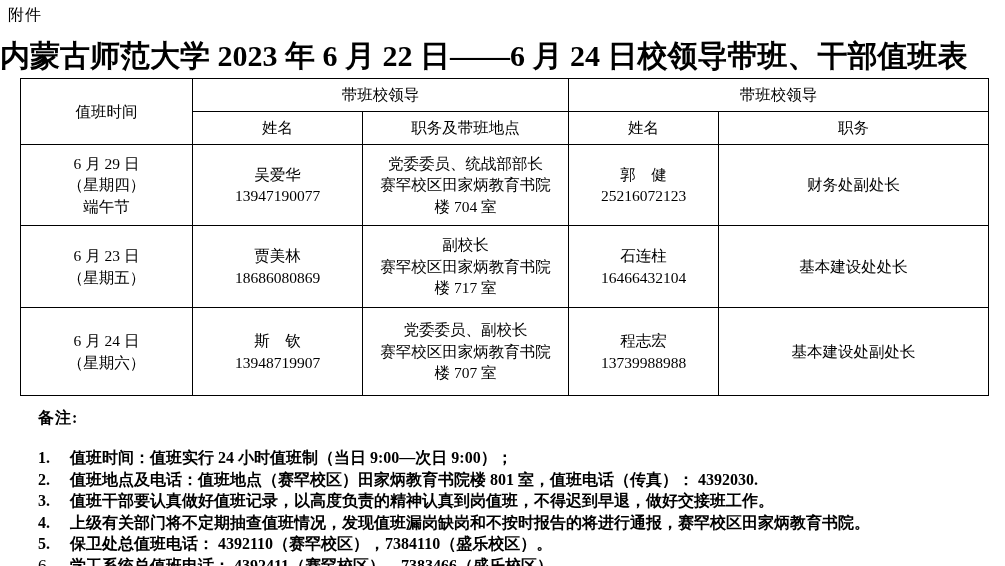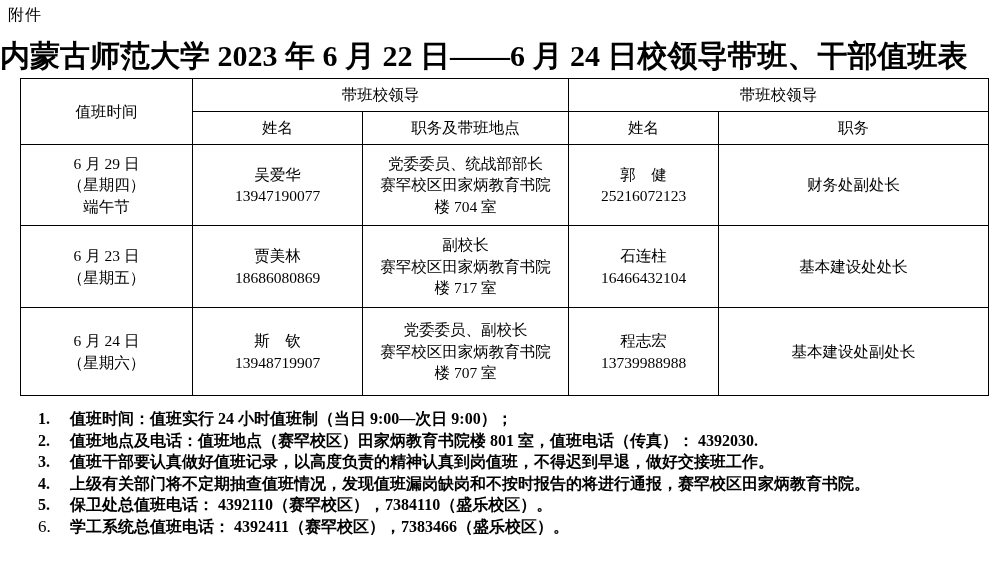--- a/index.html
+++ b/index.html
@@ -105,20 +105,21 @@
 赛罕校区田家炳教育书院
 楼 707 室</td>
       <td>程志宏
 13739988988</td>
       <td>基本建设处副处长</td>
     </tr>
   </tbody>
 </table>
 
 <div class="notes">
+  <div class="notes-label">备注:</div>
   <div class="note-line">
     <span class="note-num">1.</span>
     <span class="note-text">值班时间：值班实行 24 小时值班制（当日 9:00—次日 9:00）；</span>
   </div>
   <div class="note-line">
     <span class="note-num">2.</span>
     <span class="note-text">值班地点及电话：值班地点（赛罕校区）田家炳教育书院楼 801 室，值班电话（传真）： 4392030.</span>
   </div>
   <div class="note-line">
     <span class="note-num">3.</span>

